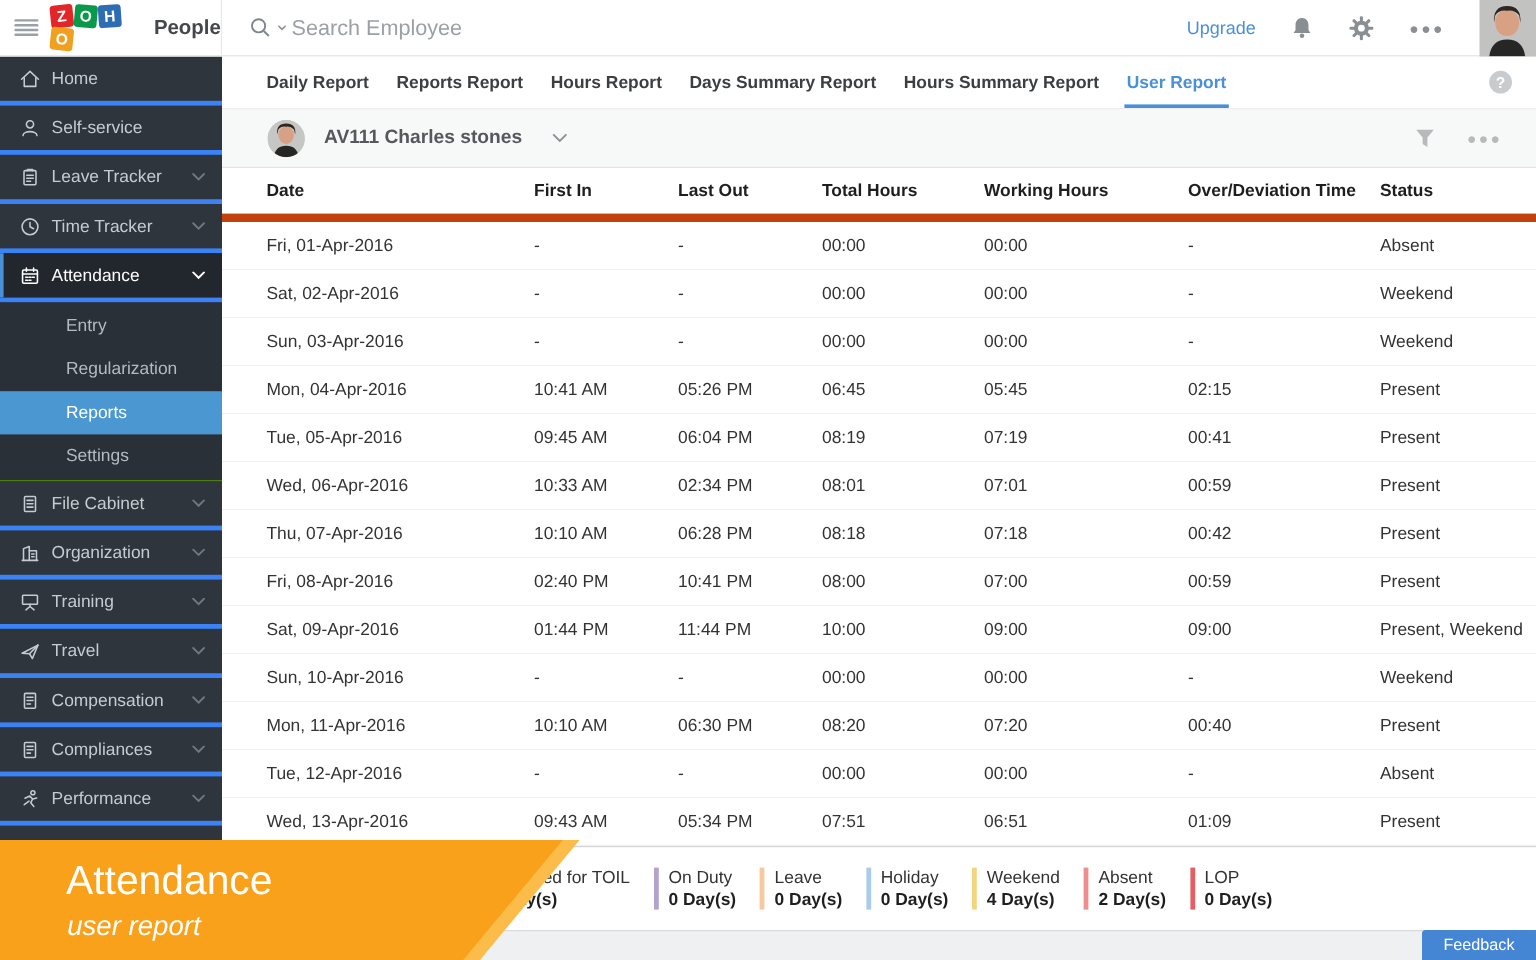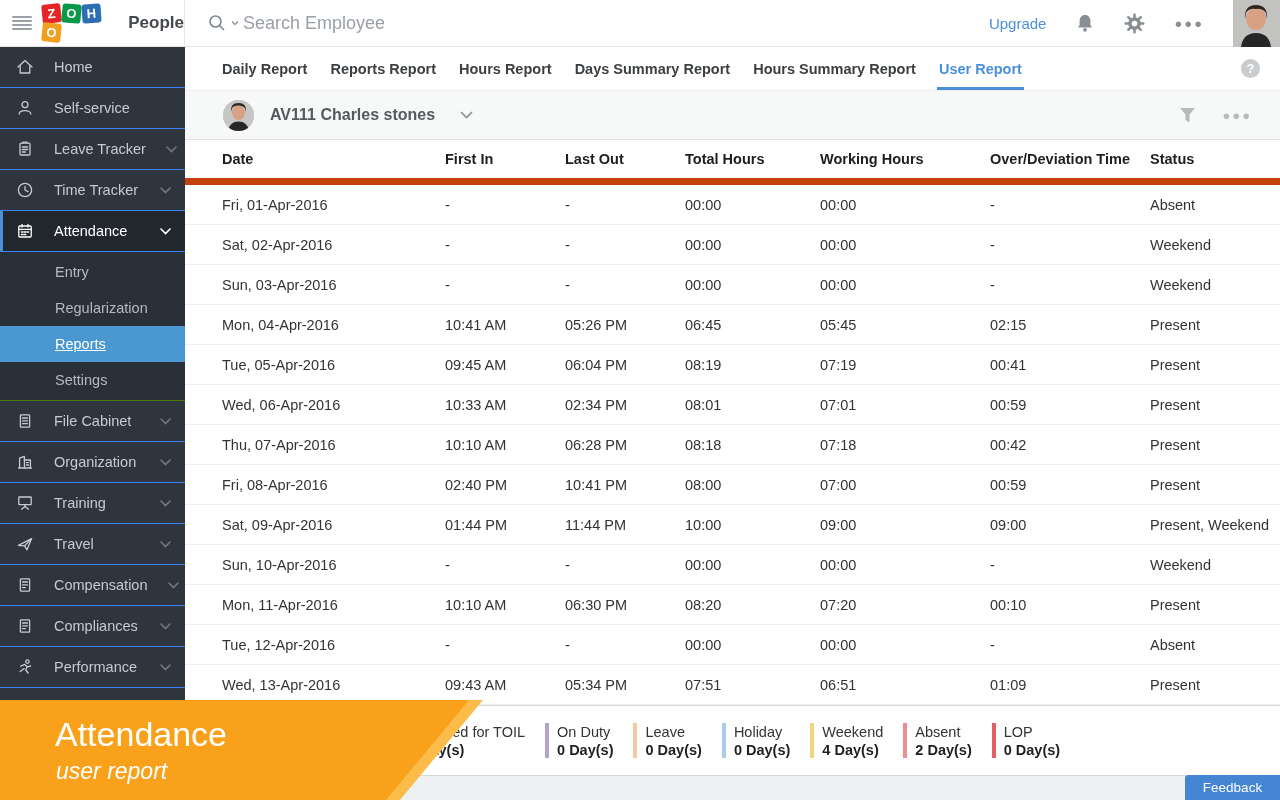--- a/index.html
+++ b/index.html
@@ -27,30 +27,30 @@
     font-family:"Liberation Sans", sans-serif; background:transparent; }
   .topbar-search input::placeholder { color:#9aa0a6; }
   .topbar-right { margin-left:auto; display:flex; align-items:center; gap:29px; }
   .upgrade-link { color:#4a90d9; font-size:15px; text-decoration:none; cursor:pointer; }
   .tb-icon { display:inline-flex; cursor:pointer; }
   .tb-dots { color:#8b8f94; font-size:13px; letter-spacing:2px; cursor:pointer; font-weight:bold; }
   .avatar-photo { width:47px; height:47px; overflow:hidden; cursor:pointer; background:#bfbfbf; }
 
   
   .sidebar { position:absolute; left:0; top:47px; width:185px; height:753px; background:#2f353d; z-index:10; }
-  .side-item { height:41px; display:flex; align-items:center; padding-left:16px; gap:20px;
-    border-bottom:1px solid #3b82f6; cursor:pointer; color:#c6cbd1; font-size:14.5px; }
+  .side-item { height:41px; display:flex; align-items:center; padding-left:16px; gap:9px;
+    border-bottom:4px solid #3b82f6; cursor:pointer; color:#c6cbd1; font-size:14.5px; }
   .side-item .side-label { flex:0 0 auto; }
   .side-item .side-chev { margin-left:auto; margin-right:14px; display:inline-flex; }
   .side-item.active { background:#22272d; color:#fff; box-shadow:inset 3px 0 0 #4a90d9; }
   .side-icon { display:inline-flex; width:18px; justify-content:center; }
   .side-sub { background:#2a3037; border-bottom:1px solid #4d7c0f; padding:2px 0; }
   .side-sub-item { height:36px; display:flex; align-items:center; padding-left:55px;
     color:#b4bac1; font-size:14.5px; cursor:pointer; }
-  .side-sub-item.selected { background:#4b97d2; color:#fff;text-decoration:underline; }
+  .side-sub-item.selected { background:#4b97d2; color:#fff; }
 
   
   .main { position:absolute; left:185px; top:47px; width:1095px; height:753px; background:#fff; }
   .tabs { height:43px; display:flex; align-items:center; padding-left:37px; gap:23px; position:relative;text-align:center; }
   .tab { font-size:14.5px; font-weight:bold; color:#3c3f42; cursor:pointer; height:100%;
     display:flex; align-items:center; position:relative; }
   .tab.active { color:#4a90d9; }
   .tab.active::after { content:""; position:absolute; left:-2px; right:-2px; bottom:0; height:3px; background:#4a90d9; }
   .help-circle { position:absolute; right:20px; top:12px; width:19px; height:19px; border-radius:50%;
     background:#c9ccce; color:#fff; font-size:13px; font-weight:bold; display:flex;
@@ -470,21 +470,21 @@
           <div>00:00</div>
           <div>-</div>
           <div>Weekend</div>
         </div>
         <div class="grid-row trow">
           <div>Mon, 11-Apr-2016</div>
           <div>10:10 AM</div>
           <div>06:30 PM</div>
           <div>08:20</div>
           <div>07:20</div>
-          <div>00:10</div>
+          <div>00:40</div>
           <div>Present</div>
         </div>
         <div class="grid-row trow">
           <div>Tue, 12-Apr-2016</div>
           <div>-</div>
           <div>-</div>
           <div>00:00</div>
           <div>00:00</div>
           <div>-</div>
           <div>Absent</div>

